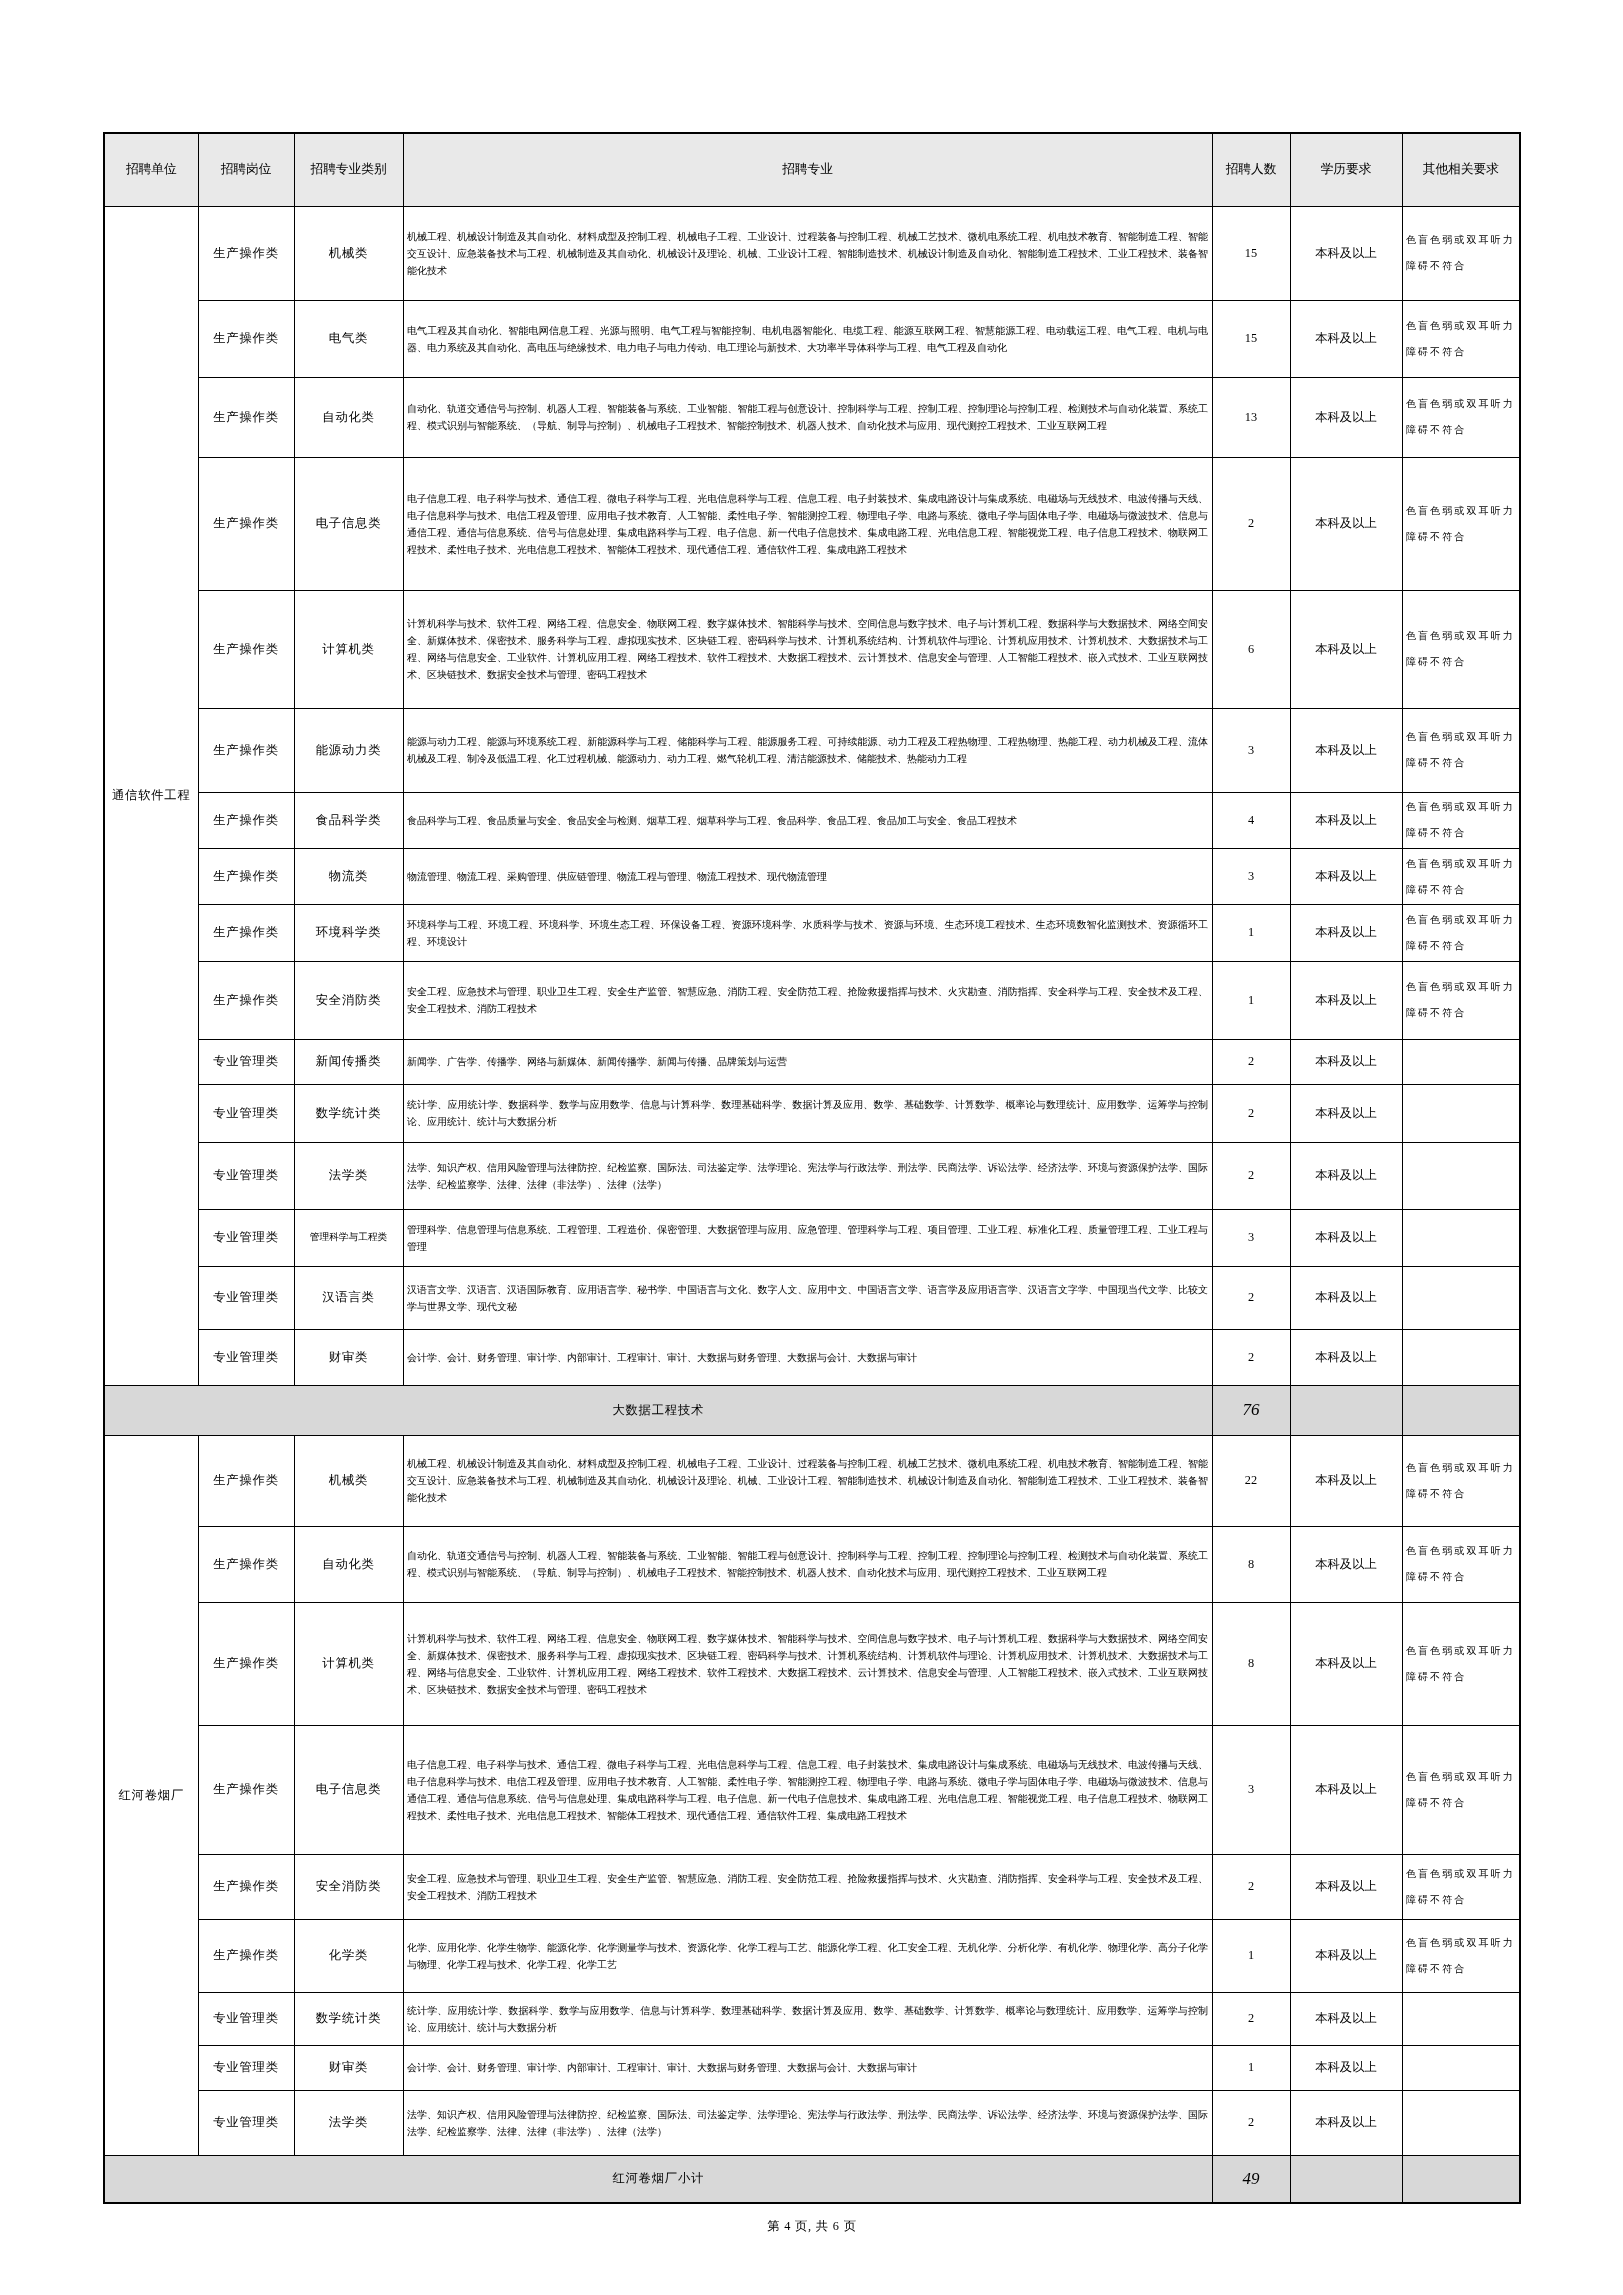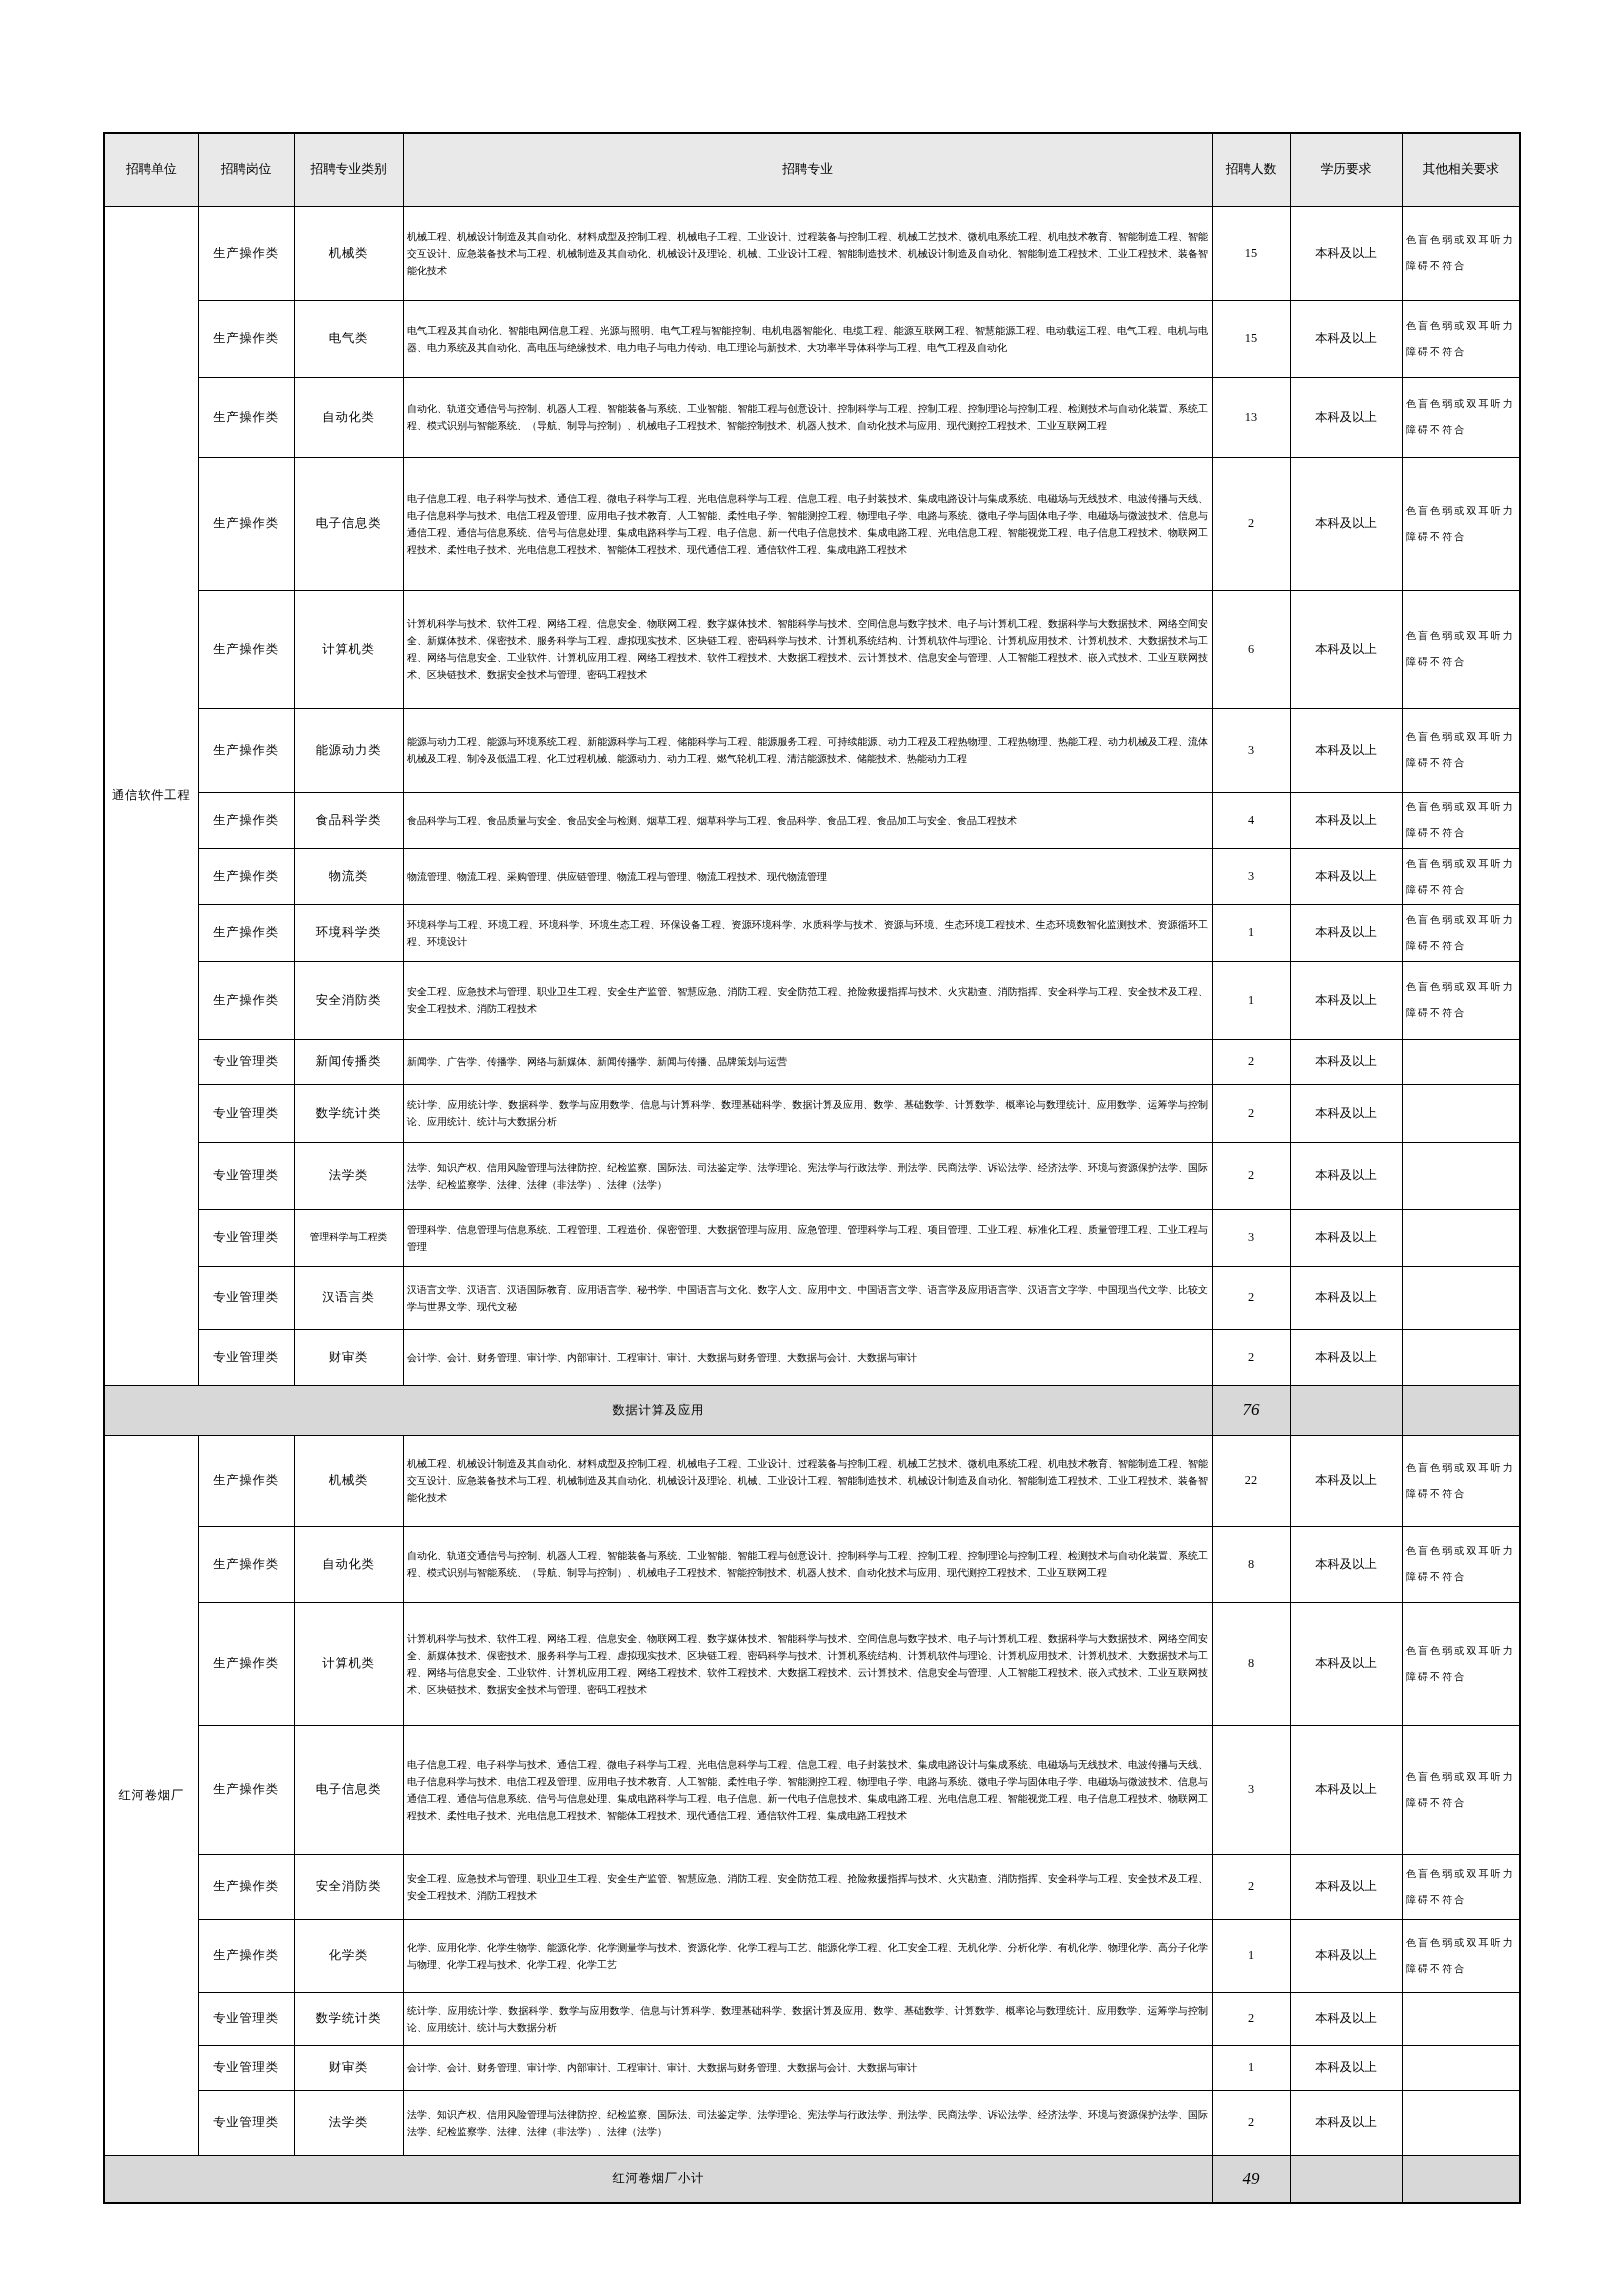--- a/index.html
+++ b/index.html
@@ -248,21 +248,21 @@
         </tr>
         <tr style="height: 56px;">
           <td class="post">专业管理类</td>
           <td class="cat">财审类</td>
           <td class="majors">会计学、会计、财务管理、审计学、内部审计、工程审计、审计、大数据与财务管理、大数据与会计、大数据与审计</td>
           <td class="count">2</td>
           <td class="edu">本科及以上</td>
           <td class="other"></td>
         </tr>
         <tr class="subtotal" style="height: 50px;">
-          <td class="stlabel" colspan="4">数据计算及应用</td>
+          <td class="stlabel" colspan="4">大数据工程技术</td>
           <td class="count">76</td>
           <td class="edu"></td>
           <td class="other"></td>
         </tr>
         <tr style="height: 91px;">
           <td class="unit" rowspan="9">红河卷烟厂</td>
           <td class="post">生产操作类</td>
           <td class="cat">机械类</td>
           <td class="majors">机械工程、机械设计制造及其自动化、材料成型及控制工程、机械电子工程、工业设计、过程装备与控制工程、机械工艺技术、微机电系统工程、机电技术教育、智能制造工程、智能交互设计、应急装备技术与工程、机械制造及其自动化、机械设计及理论、机械、工业设计工程、智能制造技术、机械设计制造及自动化、智能制造工程技术、工业工程技术、装备智能化技术</td>
           <td class="count">22</td>
@@ -335,14 +335,15 @@
         </tr>
         <tr class="subtotal" style="height: 48px;">
           <td class="stlabel" colspan="4">红河卷烟厂小计</td>
           <td class="count">49</td>
           <td class="edu"></td>
           <td class="other"></td>
         </tr>
       </tbody>
   </table>
 
+  <div class="footer">第 4 页, 共 6 页</div>
 </div>
 
 
 </body></html>

